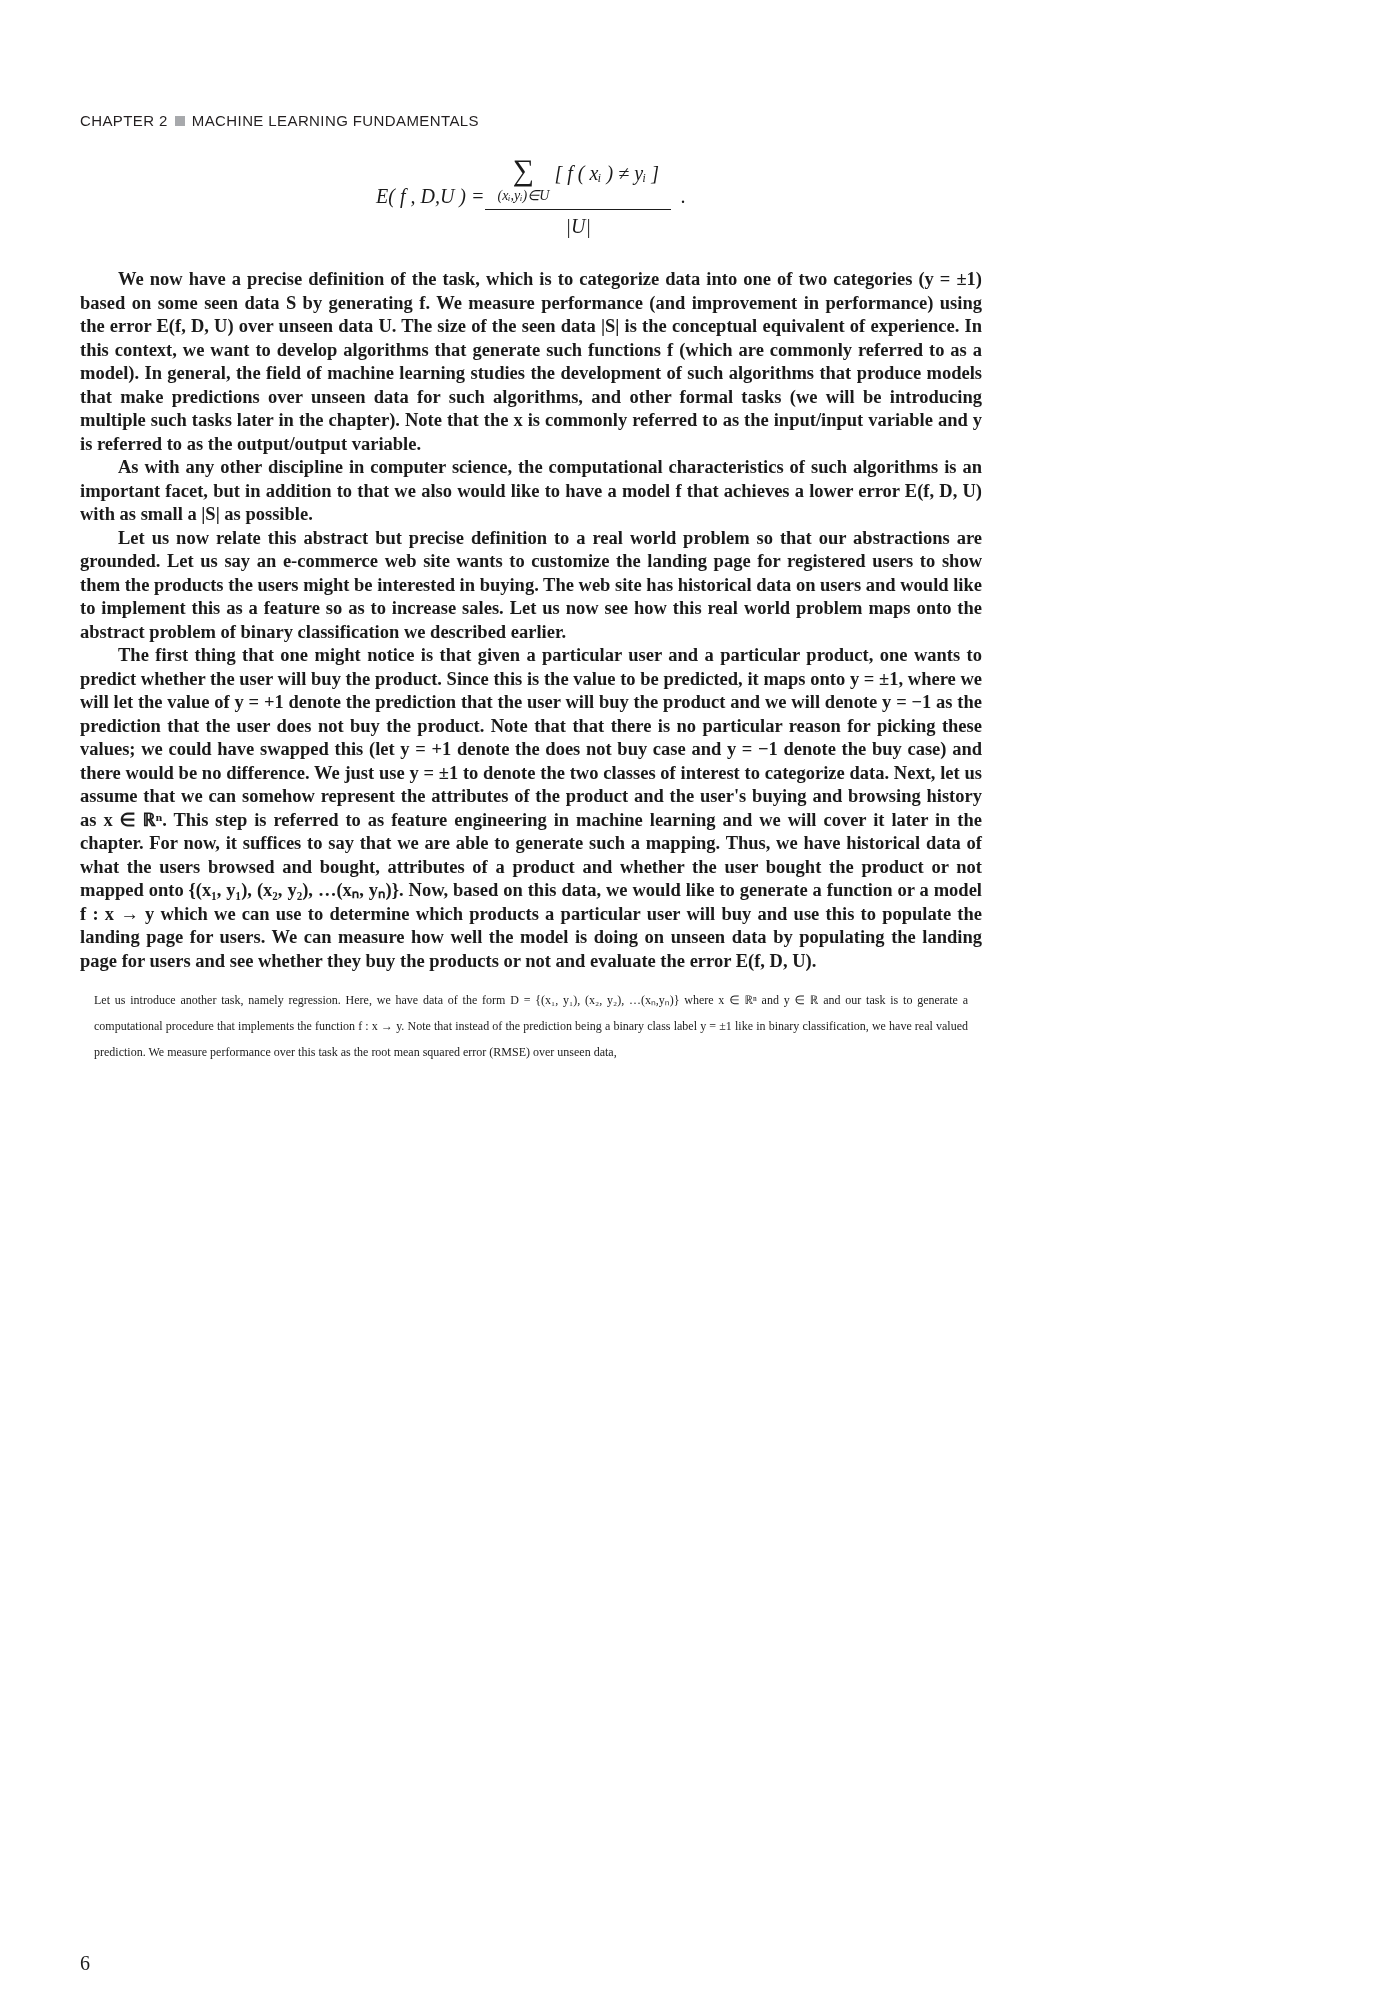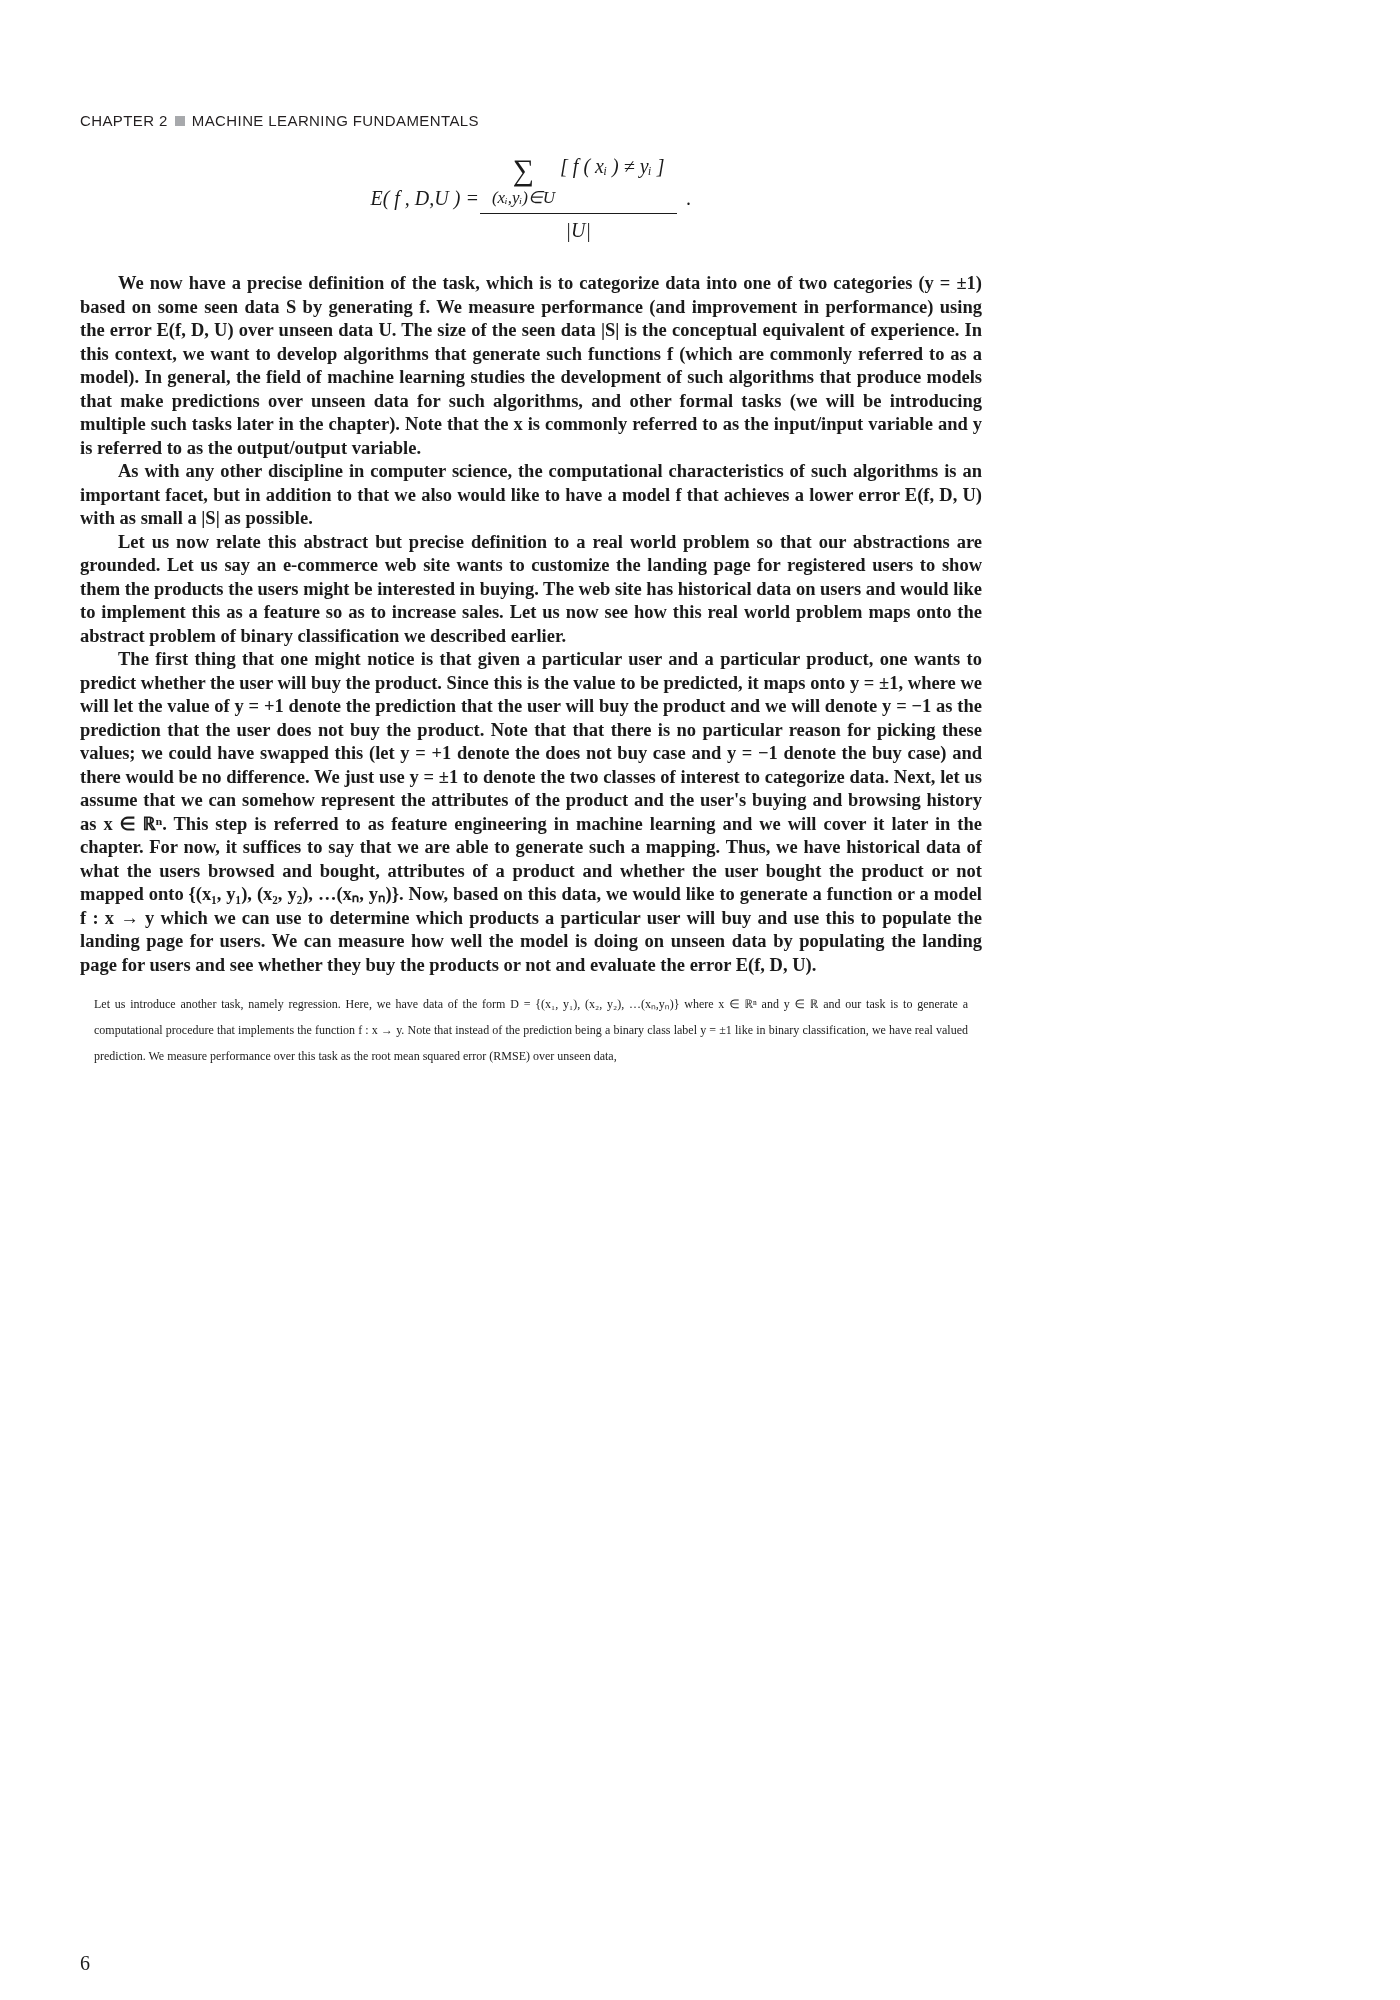--- a/index.html
+++ b/index.html
@@ -74,27 +74,28 @@
     display: inline-flex;
     flex-direction: column;
     align-items: center;
   }
   .sum-sym {
     font-size: 30px;
     line-height: 1;
     font-style: normal;
   }
   .sum-lim {
-    font-size: 17px;
+    font-size: 14px;
     font-style: italic;
     margin-top: 2px;
     white-space: nowrap;
   }
   .num-expr {
     font-size: 20px;
+    margin-top: 7px;
     white-space: nowrap;
   }
   .frac-den {
     font-size: 20px;
     padding-top: 5px;
   }
   .eq-end {
     margin-left: 10px;
   }
   .section-heading {

